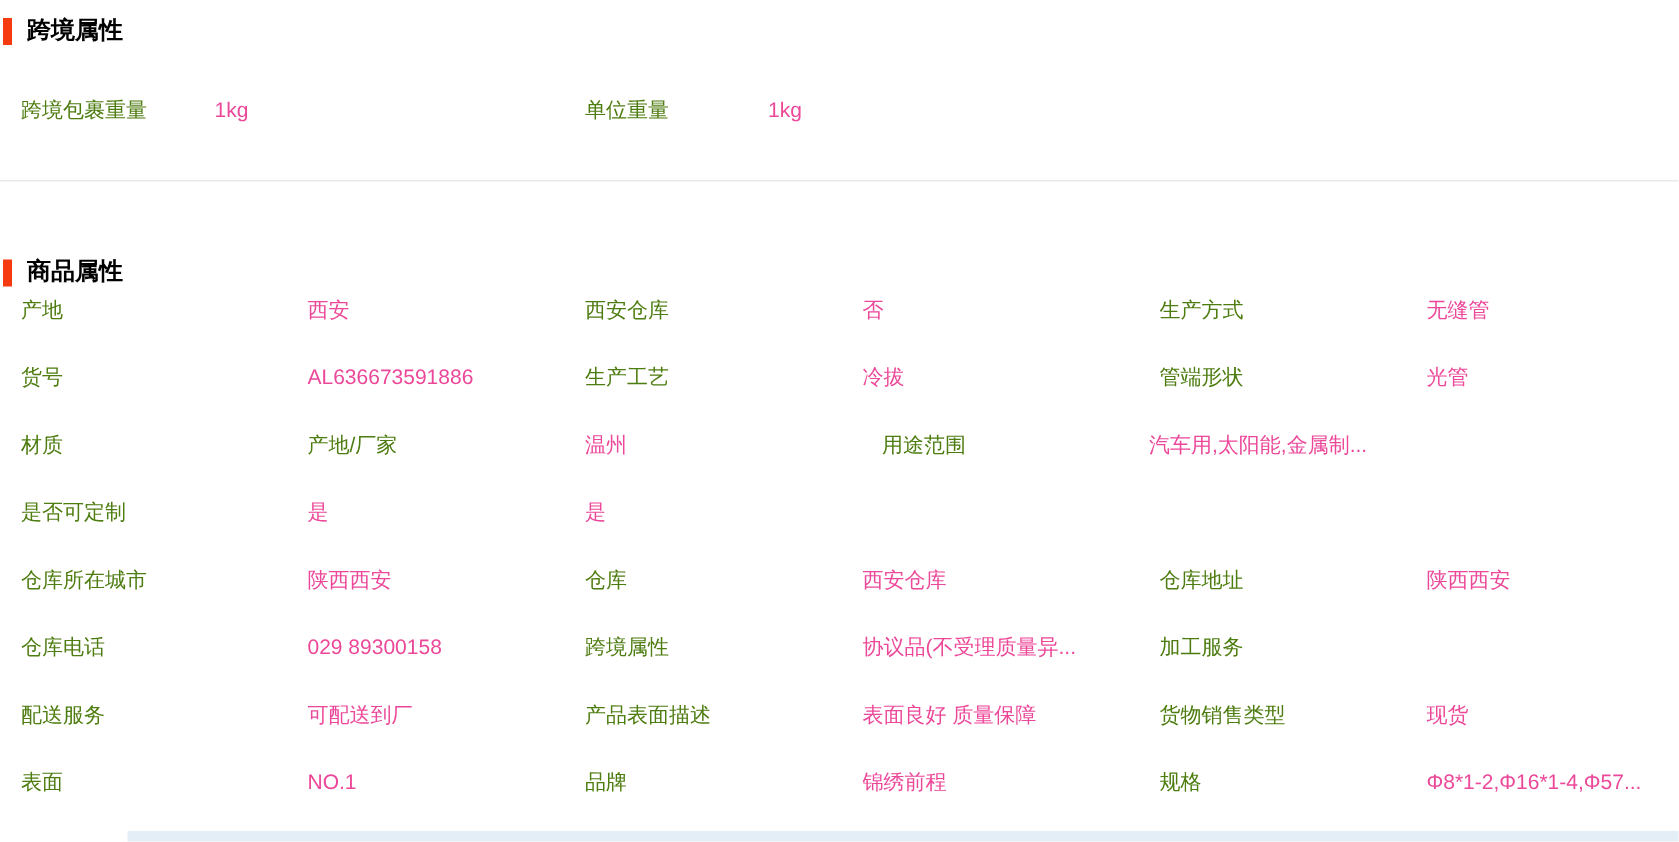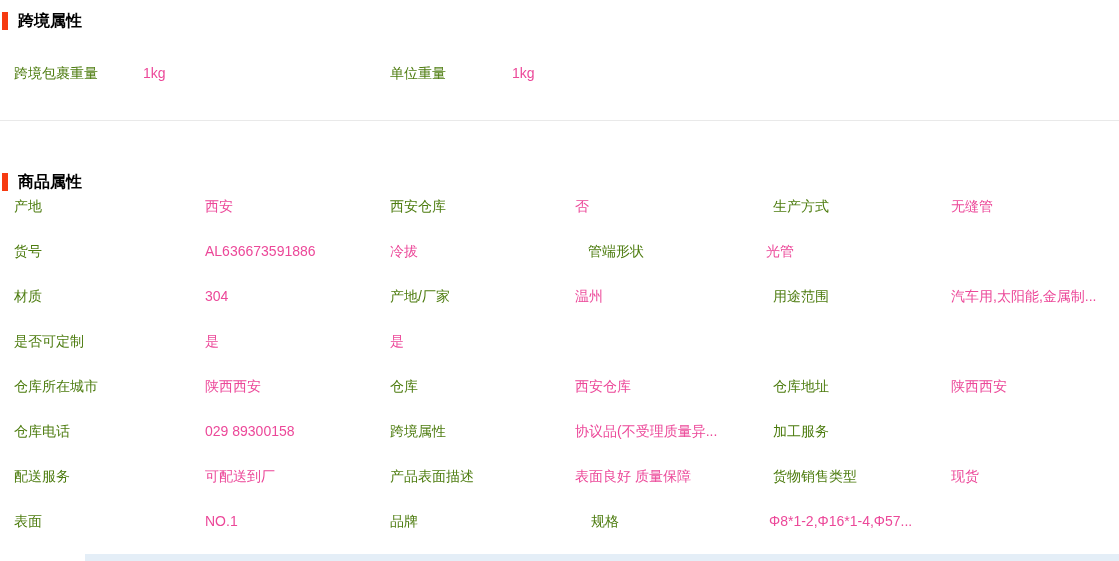--- a/index.html
+++ b/index.html
@@ -86,28 +86,28 @@
     <span class="val c-v1">西安</span>
     <span class="lbl c-l2">西安仓库</span>
     <span class="val c-v2">否</span>
     <span class="lbl c-l3">生产方式</span>
     <span class="val c-v3">无缝管</span>
   </div>
 
   <div class="prow">
     <span class="lbl c-l1">货号</span>
     <span class="val c-v1">AL636673591886</span>
+    <span class="lbl c-l2">生产工艺</span>
     <span class="val c-v2">冷拔</span>
     <span class="lbl c-l3">管端形状</span>
     <span class="val c-v3">光管</span>
   </div>
 
   <div class="prow">
     <span class="lbl c-l1">材质</span>
-    <span class="val c-v1">304</span>
     <span class="lbl c-l2">产地/厂家</span>
     <span class="val c-v2">温州</span>
     <span class="lbl c-l3">用途范围</span>
     <span class="val c-v3">汽车用,太阳能,金属制...</span>
   </div>
 
   <div class="prow">
     <span class="lbl c-l1">是否可定制</span>
     <span class="val c-v1">是</span>
     <span class="val c-v2">是</span>
@@ -136,19 +136,20 @@
     <span class="lbl c-l2">产品表面描述</span>
     <span class="val c-v2">表面良好 质量保障</span>
     <span class="lbl c-l3">货物销售类型</span>
     <span class="val c-v3">现货</span>
   </div>
 
   <div class="prow">
     <span class="lbl c-l1">表面</span>
     <span class="val c-v1">NO.1</span>
     <span class="lbl c-l2">品牌</span>
+    <span class="val c-v2">锦绣前程</span>
     <span class="lbl c-l3">规格</span>
     <span class="val c-v3">Φ8*1-2,Φ16*1-4,Φ57...</span>
   </div>
 
 </div>
 
 <div class="bottom-bar"></div>
 
 </body></html>

